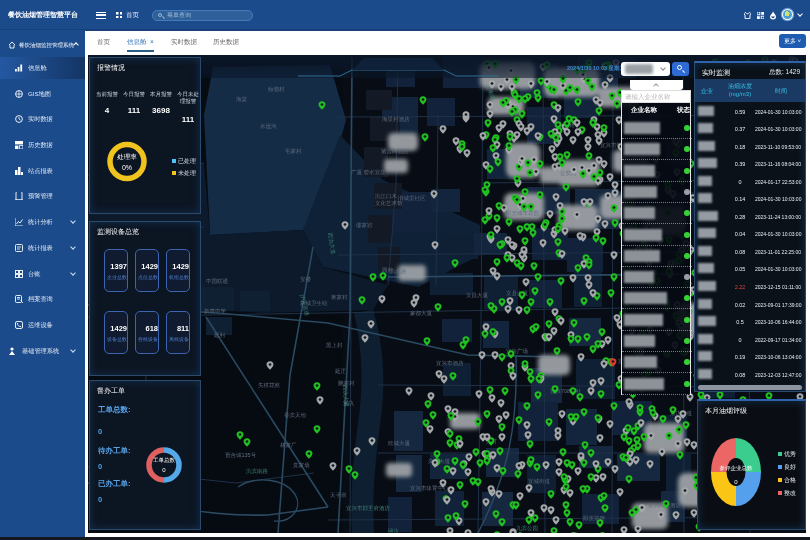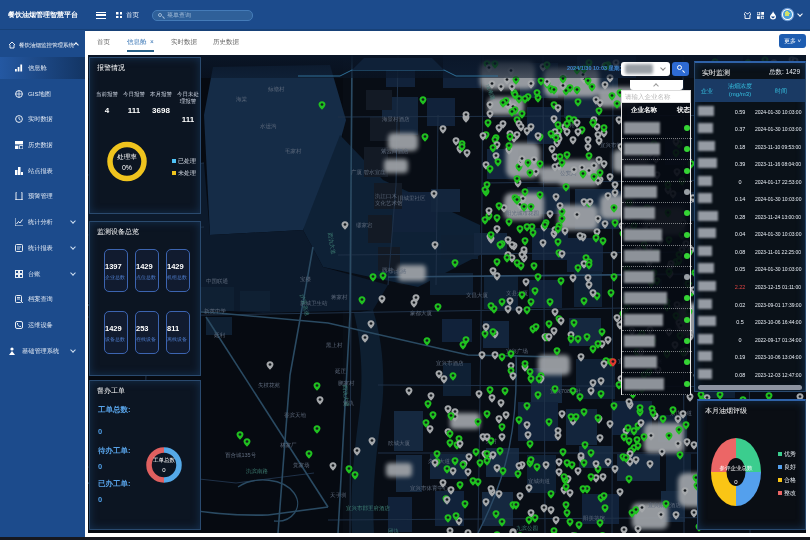--- a/index.html
+++ b/index.html
@@ -39,21 +39,21 @@
 .panel{position:absolute;background:#0c1522;border:1px solid #2a4a6e;box-shadow:inset 0 0 8px #15304f}
 .ptitle{position:absolute;left:7px;top:5px;color:#fff;font-size:7px}
 </style>
 </head>
 <body>
 <style>
 .stat{position:absolute;top:33px;width:26px;text-align:center}
 .sl{color:#cdd5e2;font-size:5.5px;line-height:7px}
 .sn{position:absolute;top:15px;width:100%;color:#fff;font-size:8px;font-weight:bold}
 .sq{display:inline-block;width:4px;height:4px;margin-right:2px}
-.box{position:absolute;width:24px;height:43px;border:1px solid #3c64b0;border-radius:5px;background:rgba(22,34,60,.5);text-align:left}
+.box{position:absolute;width:24px;height:43px;border:1px solid #3c64b0;border-radius:5px;background:rgba(22,34,60,.5);text-align:right}
 .bn{margin-top:12px;color:#fff;font-size:7.5px;font-weight:bold}
 .bl{color:#4f7fd0;font-size:5px;margin-top:3px}
 .wl{position:absolute;left:8px;color:#58a3e8;font-size:7.5px;font-weight:bold}
 .rrow{position:absolute;left:0;width:110px;height:17px}
 .blb{position:absolute;left:3px;top:3px;height:10px;background:#959ba3;filter:blur(1.2px)}
 .val{position:absolute;left:30px;top:5.5px;width:30px;text-align:center;font-size:5.5px}
 .tim{position:absolute;left:60px;top:5.5px;color:#e8edf4;font-size:5px;white-space:nowrap}
 .crow{position:absolute;left:0;width:70px;height:21px;border-bottom:1px dotted rgba(255,255,255,.45)}
 .cblb{position:absolute;left:2px;top:4px;height:12px;background:#8d9299;filter:blur(1.2px)}
 .cdot{position:absolute;left:62px;top:7px;width:6px;height:6px;border-radius:50%}
@@ -1151,21 +1151,21 @@
       </div>
  <div class="box" style="left:76px;top:27px">
         <div class="bn">1429</div>
         <div class="bl">机组总数</div>
       </div>
  <div class="box" style="left:14px;top:89px">
         <div class="bn">1429</div>
         <div class="bl">设备总数</div>
       </div>
  <div class="box" style="left:45px;top:89px">
-        <div class="bn">253</div>
+        <div class="bn">618</div>
         <div class="bl">在线设备</div>
       </div>
  <div class="box" style="left:76px;top:89px">
         <div class="bn">811</div>
         <div class="bl">离线设备</div>
       </div>
 </div>
 
 <div class="panel" style="left:1px;top:325px;width:112px;height:150px">
  <div class="ptitle">督办工单</div>

